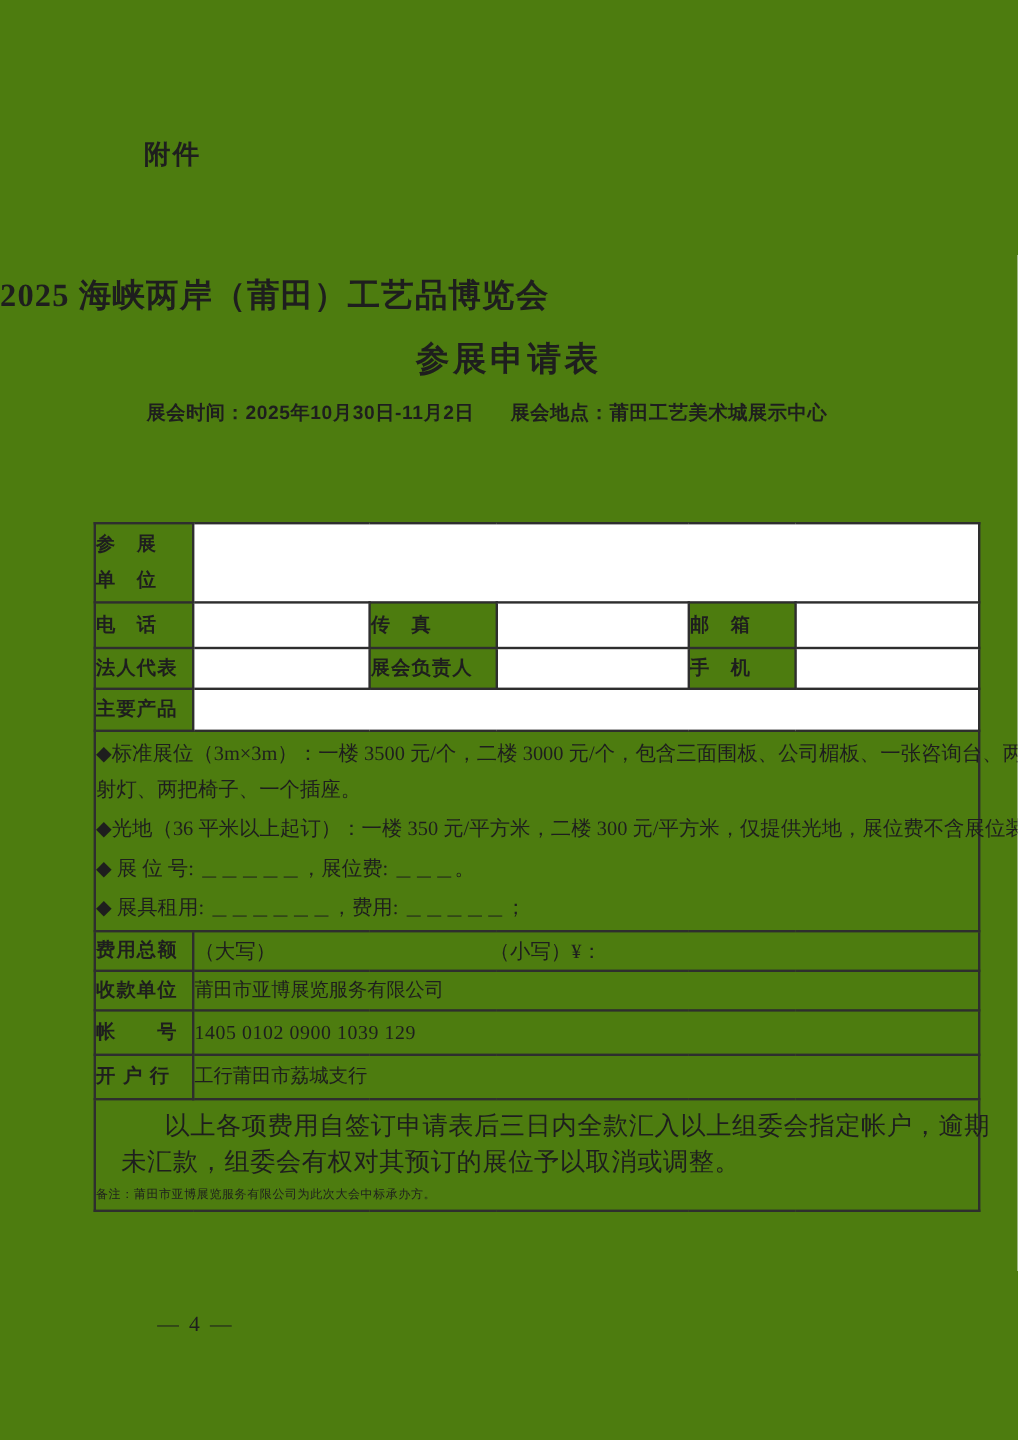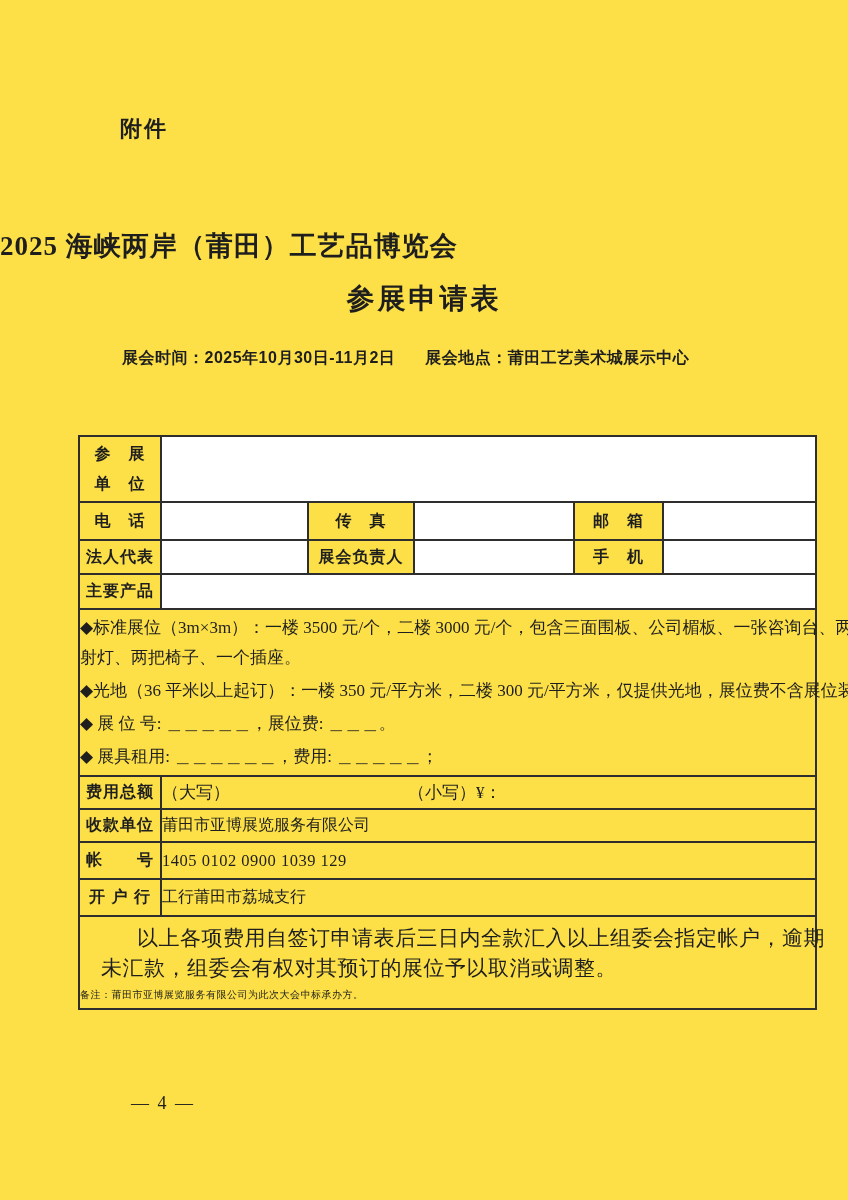--- a/index.html
+++ b/index.html
@@ -1,58 +1,57 @@
 <!DOCTYPE html>
 <html><head>
 <meta charset="utf-8">
 <style>
   html,body{margin:0;padding:0;background:#e8e8e8;}
   .page{
     position:relative;
     width:848px;height:1200px;
     margin:0 auto;
-    background:#fde047;
+    background:#4d7c0f;
     overflow:hidden;
     color:#1e1e1e;
     font-family:"Liberation Serif","DejaVu Serif",serif;
   }
   .sans{font-family:"Liberation Sans","DejaVu Sans",sans-serif;}
   .serif{font-family:"Liberation Serif","DejaVu Serif",serif;}
 
   .attachment{
     position:absolute;left:120px;top:114px;
     font-size:22px;font-weight:600;letter-spacing:2px;
   }
   .title1{
     position:absolute;left:0;top:228px;width:848px;
     text-align:left;font-size:27px;font-weight:700;letter-spacing:1px;
   }
   .title2{
     position:absolute;left:0;top:280px;width:848px;
     text-align:center;font-size:28px;font-weight:700;letter-spacing:3px;
   }
   .infoline{
-    position:absolute;left:122px;top:348px;
+    position:absolute;left:122px;top:334px;
     font-size:16px;font-weight:700;letter-spacing:0.5px;
   }
   .infoline .place{margin-left:30px;}
 
   table.form{
     position:absolute;left:78px;top:435px;
     width:737px;
     border-collapse:collapse;table-layout:fixed;
   }
   table.form td{
     border:2px solid #2e2e2e;
     padding:0;
     vertical-align:middle;
     overflow:visible;
   }
   td.lbl{
-    text-align:center;
     font-family:"Liberation Sans","DejaVu Sans",sans-serif;
     font-weight:700;font-size:16px;
     letter-spacing:1px;
   }
   td.val{
     padding-left:12px;
     font-size:16px;
   }
   td.fill{background:#fff;}
   .exh-lbl{line-height:30px;}

